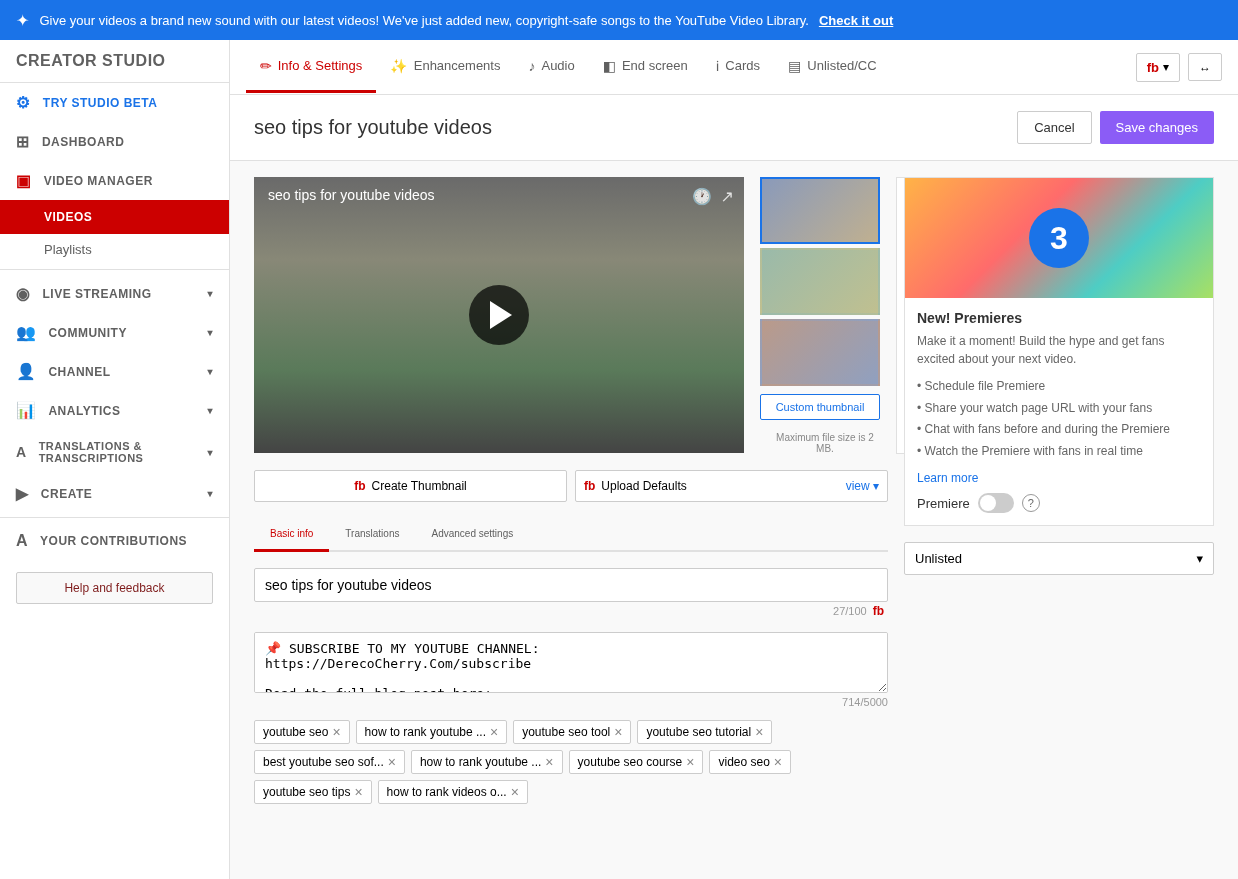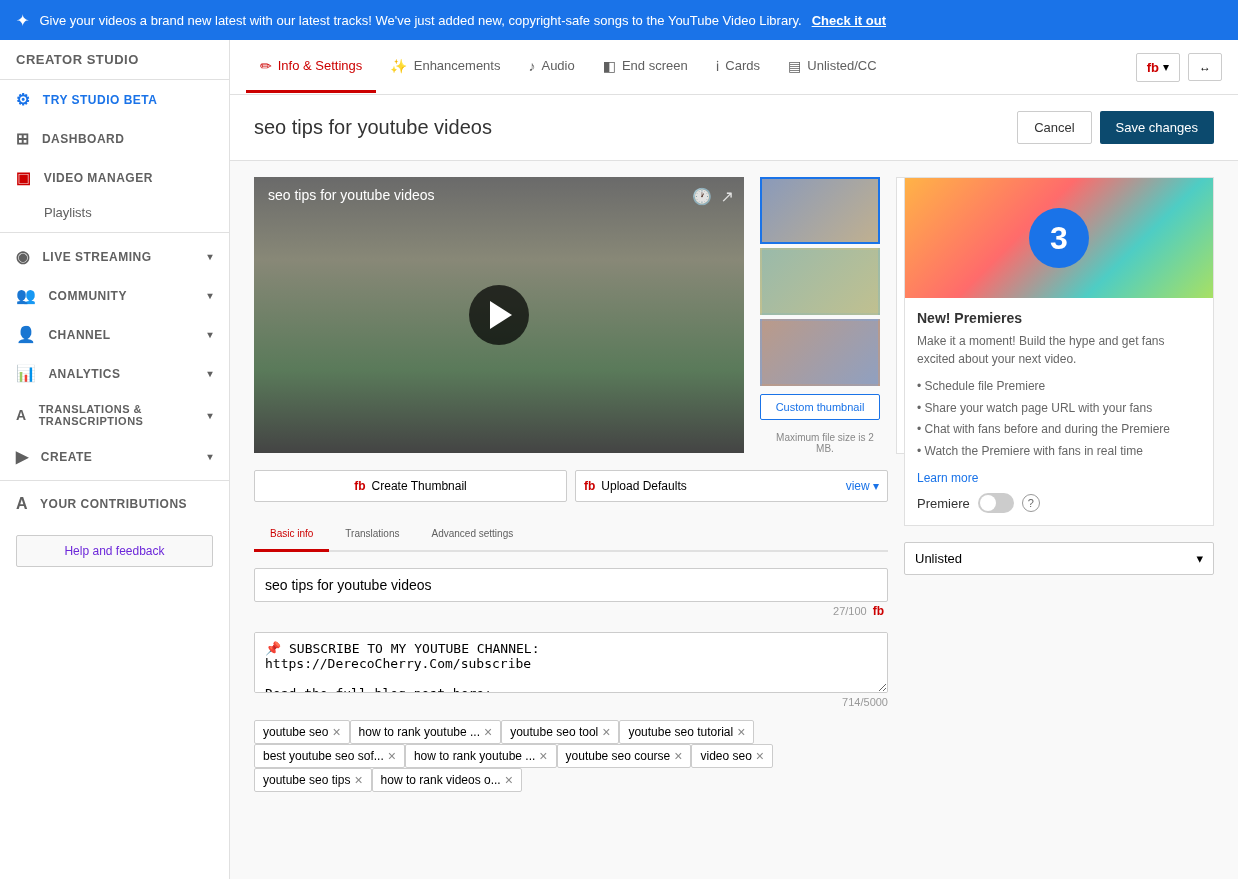--- a/index.html
+++ b/index.html
@@ -26,21 +26,21 @@
       width: 230px;
       background: #fff;
       border-right: 1px solid #e0e0e0;
       display: flex;
       flex-direction: column;
       overflow-y: auto;
       flex-shrink: 0;
     }
     .sidebar-logo {
       padding: 12px 16px;
-      font-size: 13px;
+      font-size: 16px;
       font-weight: bold;
       color: #606060;
       letter-spacing: 0.5px;
       border-bottom: 1px solid #e0e0e0;
     }
     .sidebar-item {
       display: flex;
       align-items: center;
       gap: 12px;
       padding: 10px 16px;
@@ -65,21 +65,21 @@
     .sidebar-divider { border: none; border-top: 1px solid #e0e0e0; margin: 4px 0; }
     .sidebar-help {
       margin: 12px 16px;
       padding: 8px 16px;
       border: 1px solid #ccc;
       border-radius: 2px;
       background: #f9f9f9;
       cursor: pointer;
       font-size: 12px;
       text-align: center;
-      color: #6d28d9;
+      color: #7f1d1d;
     }
     .video-manager-label {
       display: flex;
       align-items: center;
       gap: 12px;
       padding: 10px 16px;
       cursor: pointer;
       color: #606060;
       font-size: 12px;
       font-weight: 600;
@@ -147,21 +147,21 @@
       padding: 8px 16px;
       border: 1px solid #ccc;
       background: white;
       cursor: pointer;
       font-size: 13px;
       border-radius: 2px;
       color: #333;
     }
     .btn-save {
       padding: 8px 16px;
-      background: #0c4a6e;
+      background: #8b5cf6;
       color: white;
       border: none;
       cursor: pointer;
       font-size: 13px;
       border-radius: 2px;
     }
 
     
     .content-area {
       padding: 16px 24px;
@@ -344,20 +344,21 @@
     .desc-counter {
       text-align: right;
       font-size: 11px;
       color: #999;
     }
 
     
     .tags-container {
       display: flex;
       flex-wrap: wrap;
+      gap: 6px;
       margin-top: 8px;
     }
     .tag {
       display: flex;
       align-items: center;
       gap: 4px;
       border: 1px solid #ccc;
       border-radius: 2px;
       padding: 4px 8px;
       font-size: 12px;
@@ -482,21 +483,21 @@
     .upload-defaults-btn { justify-content: space-between; }
     .ub-inner { display: flex; align-items: center; gap: 6px; }
     .view-link { color: #1a73e8; font-size: 12px; cursor: pointer; }
     .red-logo { color: #cc0000; font-weight: bold; font-size: 12px; }
   </style>
 </head>
 <body>
 
 <div class="top-banner">
   <span class="star">✦</span>
-  <span>Give your videos a brand new latest with our latest tracks! We've just added new, copyright-safe songs to the YouTube Video Library.</span>
+  <span>Give your videos a brand new sound with our latest videos! We've just added new, copyright-safe songs to the YouTube Video Library.</span>
   <a href="#">Check it out</a>
 </div>
 
 <div class="app-body">
 
   <div class="sidebar">
     <div class="sidebar-logo">CREATOR STUDIO</div>
 
     <div class="sidebar-item studio-beta">
       <span class="icon">⚙</span>
@@ -506,20 +507,23 @@
     <div class="sidebar-item">
       <span class="icon">⊞</span>
       <span>DASHBOARD</span>
     </div>
 
     <div class="video-manager-label">
       <span class="red-icon">▣</span>
       <span>VIDEO MANAGER</span>
     </div>
 
+    <div class="sidebar-item active">
+      <span style="padding-left:28px">Videos</span>
+    </div>
 
     <div class="sidebar-subitem">
       <span>Playlists</span>
     </div>
 
     <hr class="sidebar-divider">
 
     <div class="sidebar-item">
       <span class="icon">◉</span>
       <span>LIVE STREAMING</span>

